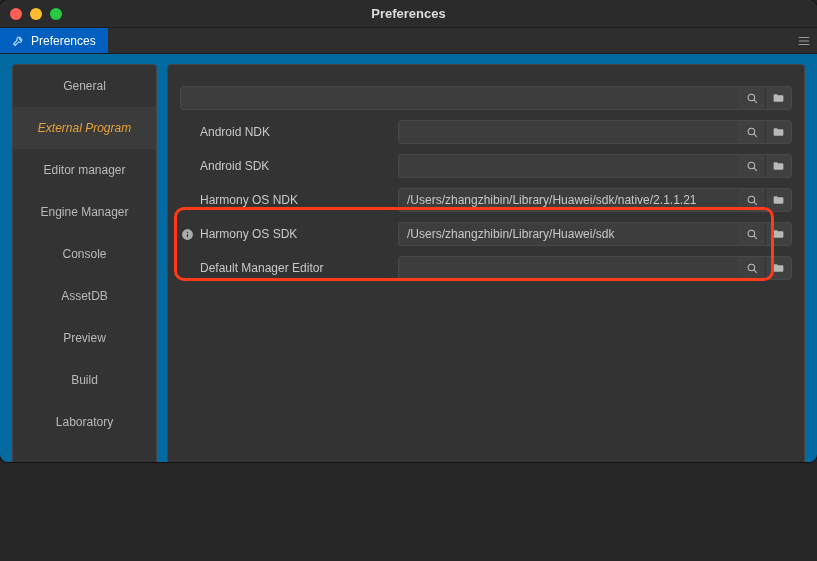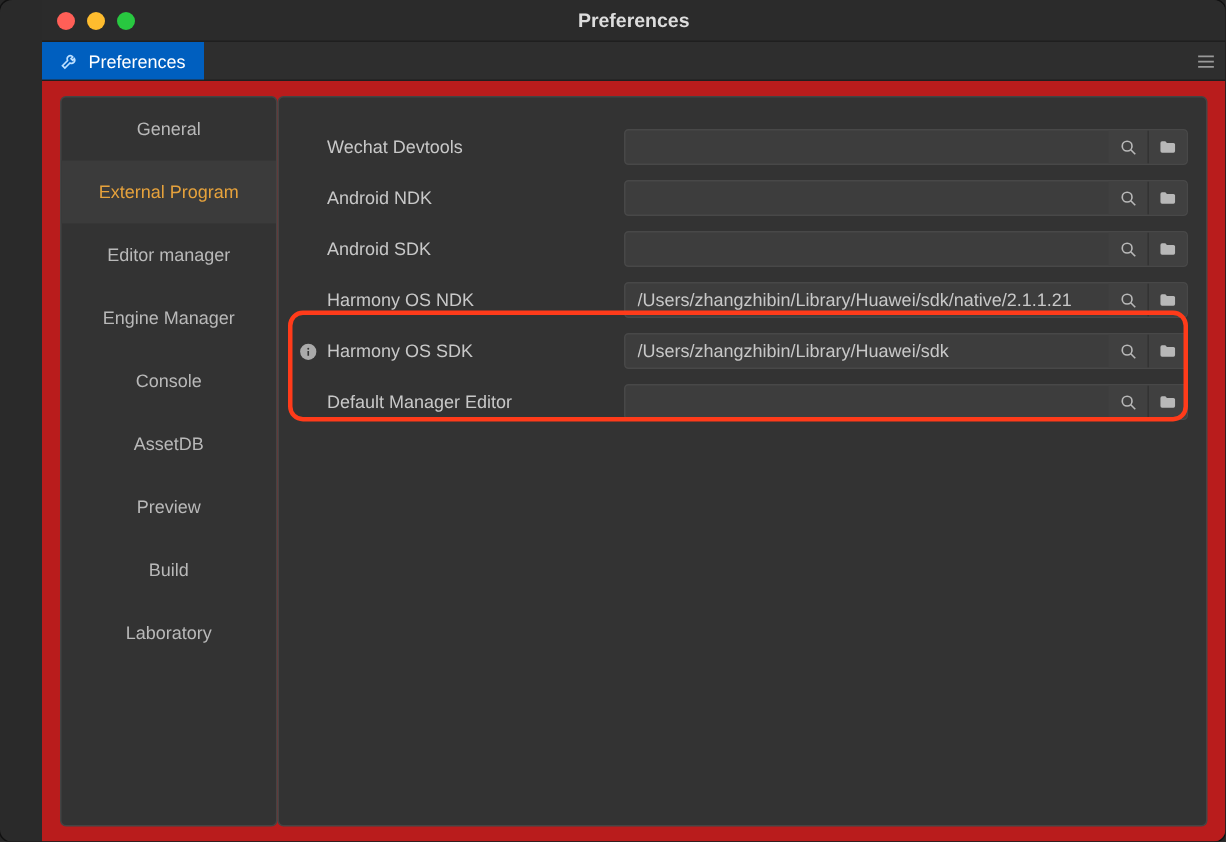--- a/index.html
+++ b/index.html
@@ -8,23 +8,22 @@
   background: #262626;
   font-family: -apple-system, "Segoe UI", sans-serif;
   font-size: 12px;
   color: #c8c8c8;
   overflow: hidden;
 }
 .window {
   background: #2a2a2a;
   border-radius: 8px;
   overflow: hidden;
-  width: 817px; height: 561px;
+  width: 817px; height: 462px;
   box-shadow: 0 0 0 1px #111;
-  padding-left: 28px;
 }
 .titlebar {
   height: 28px; display: flex; align-items: center;
   position: relative; background: #2b2b2b; border-bottom: 1px solid #1f1f1f;
 }
 .traffic { position: absolute; left: 10px; display: flex; gap: 8px; }
 .traffic span { width: 12px; height: 12px; border-radius: 50%; display: block; }
 .tl-close { background: #ff5f57; }
 .tl-min { background: #febc2e; }
 .tl-max { background: #28c840; }
@@ -35,31 +34,32 @@
   display: flex; align-items: center; gap: 6px;
   padding: 0 12px; background: #005fbf; color: #fff; font-size: 12px;
   cursor: pointer;
 }
 .tabbar .spacer { flex: 1; }
 .tabbar .menu-btn { width: 26px; display: flex; align-items: center; justify-content: center; color: #999; cursor: pointer; }
 
 .content {
   display: flex; height: calc(561px - 28px - 26px);
   padding: 10px 12px;
-  background: #b91c1c;
+  gap: 10px;
+  background: #0369a1;
 }
 .sidebar {
   width: 145px; background: #333; border: 1px solid #444; border-radius: 4px;
   display: flex; flex-direction: column; align-items: stretch;
 }
 .side-item {
   height: 42px; display: flex; align-items: center; justify-content: center;
   color: #b9b9b9; font-size: 12px; cursor: pointer;
 }
-.side-item.active { background: #3b3b3b; color: #e6a23c; }
+.side-item.active { background: #3b3b3b; color: #e6a23c; font-style: italic; }
 
 .main {
   flex: 1; background: #333; border: 1px solid #444; border-radius: 4px;
   padding: 16px 12px 10px 12px;
   position: relative;
 }
 .rows { position: relative; }
 .row {
   display: flex; align-items: center; height: 34px;
 }
@@ -153,24 +153,20 @@
         </div>
       <div class="side-item">
           <span>Laboratory</span>
         </div>
     </div>
 
     <div class="main">
       <div class="rows">
 
         <div class="row">
-          <div class="label">
-              <span class="warn"></span>
-              <span>Wechat Devtools</span>
-            </div>
           <div class="field">
             <input value="" style="">
             <div class="iconbtn">
                 <svg viewBox="0 0 24 24" fill="none" stroke="currentColor" stroke-width="2">
                   <circle cx="10" cy="10" r="6"></circle>
                   <line x1="20" y1="20" x2="14.5" y2="14.5"></line>
                 </svg>
               </div>
             <div class="iconbtn">
                 <svg viewBox="0 0 24 24" fill="currentColor">

